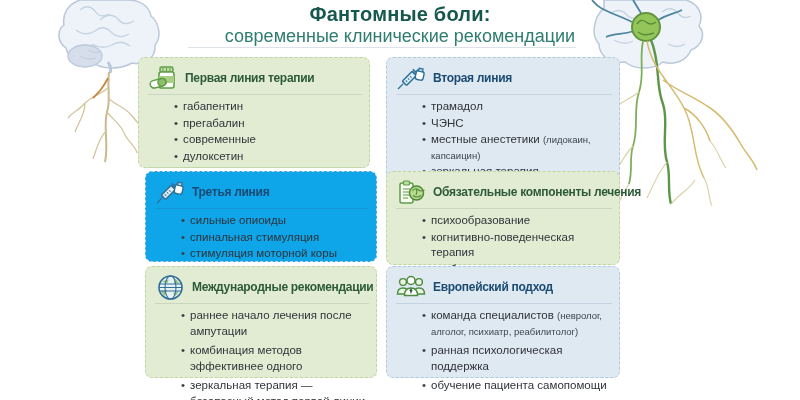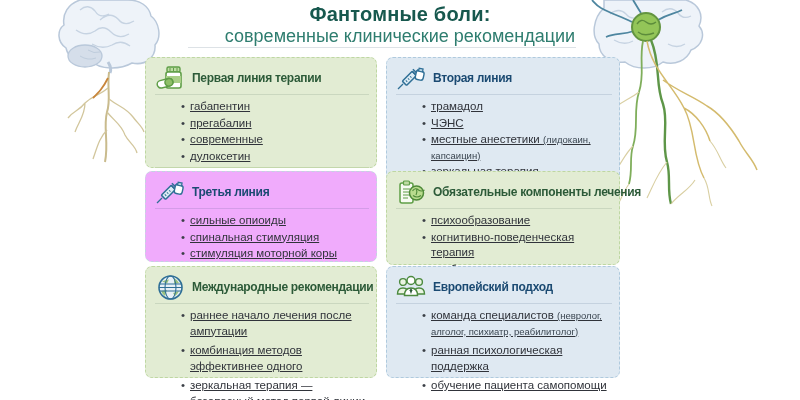--- a/index.html
+++ b/index.html
@@ -13,23 +13,23 @@
   .titles .subtitle { margin:1px 0 0; font-size:18px; line-height:19px; color:#2e7d6f; }
   .title-rule { position:absolute; top:47px; left:188px; width:388px; height:1px; background:#dde2e6; z-index:1; }
 
   
   .card {
     position:absolute; box-sizing:border-box; border-radius:7px;
     padding:6px 7px 5px 9px; z-index:2;
   }
   .card.green   { background:#e2ecd3; border:1.5px dashed #bed7a2; }
   .card.blue    { background:#dfe9f2; border:1.5px dashed #afcade; }
-  .card.neutral { background:#f0abfc; border:1.5px dashed #c3d3e0; }
-
-  #card-1 { left:145px; top:57px;  width:232px; height:111px; }
+  .card.neutral { background:#0ea5e9; border:1.5px dashed #c3d3e0; }
+
+  #card-1 { left:138px; top:57px;  width:232px; height:111px; }
   #card-2 { left:386px; top:57px;  width:234px; height:124px; }
   #card-3 { left:145px; top:171px; width:232px; height:91px;  }
   #card-4 { left:386px; top:171px; width:234px; height:94px;  }
   #card-5 { left:145px; top:266px; width:232px; height:112px; }
   #card-6 { left:386px; top:266px; width:234px; height:112px; }
 
   .card-header {
     display:flex; align-items:center; gap:7px;
     padding-bottom:2px; margin-bottom:4px;
     border-bottom:1px solid rgba(60,90,70,.14);
@@ -40,21 +40,21 @@
   }
   .card.green h2   { color:#2c5a38; }
   .card.blue h2    { color:#1b4a72; }
   .card.neutral h2 { color:#1b4a72; }
   .icon { flex:0 0 auto; width:30px; height:28px; display:flex; align-items:center; justify-content:center; }
   .icon svg { display:block; }
 
   ul.items { list-style:none; margin:0; padding:0 0 0 26px; }
   ul.items li {
     position:relative; padding-left:9px; margin-bottom:1px;
-    font-size:11.5px; line-height:15.5px; color:#30333a;text-decoration:underline;
+    font-size:11.5px; line-height:15.5px; color:#30333a;
   }
   ul.items li::before { content:"\2022"; position:absolute; left:0; top:0; color:#3a3f46; }
   ul.items li .small { font-size:9.5px; color:#3a4550; }
   .row3 ul.items li { margin-bottom:4px; }
 
   .note {
     margin-top:3px; padding:3px 0 0 6px;
     border-top:1px solid #c3d7ab;
     font-size:10.5px; line-height:13px; color:#375c2f;
   }

